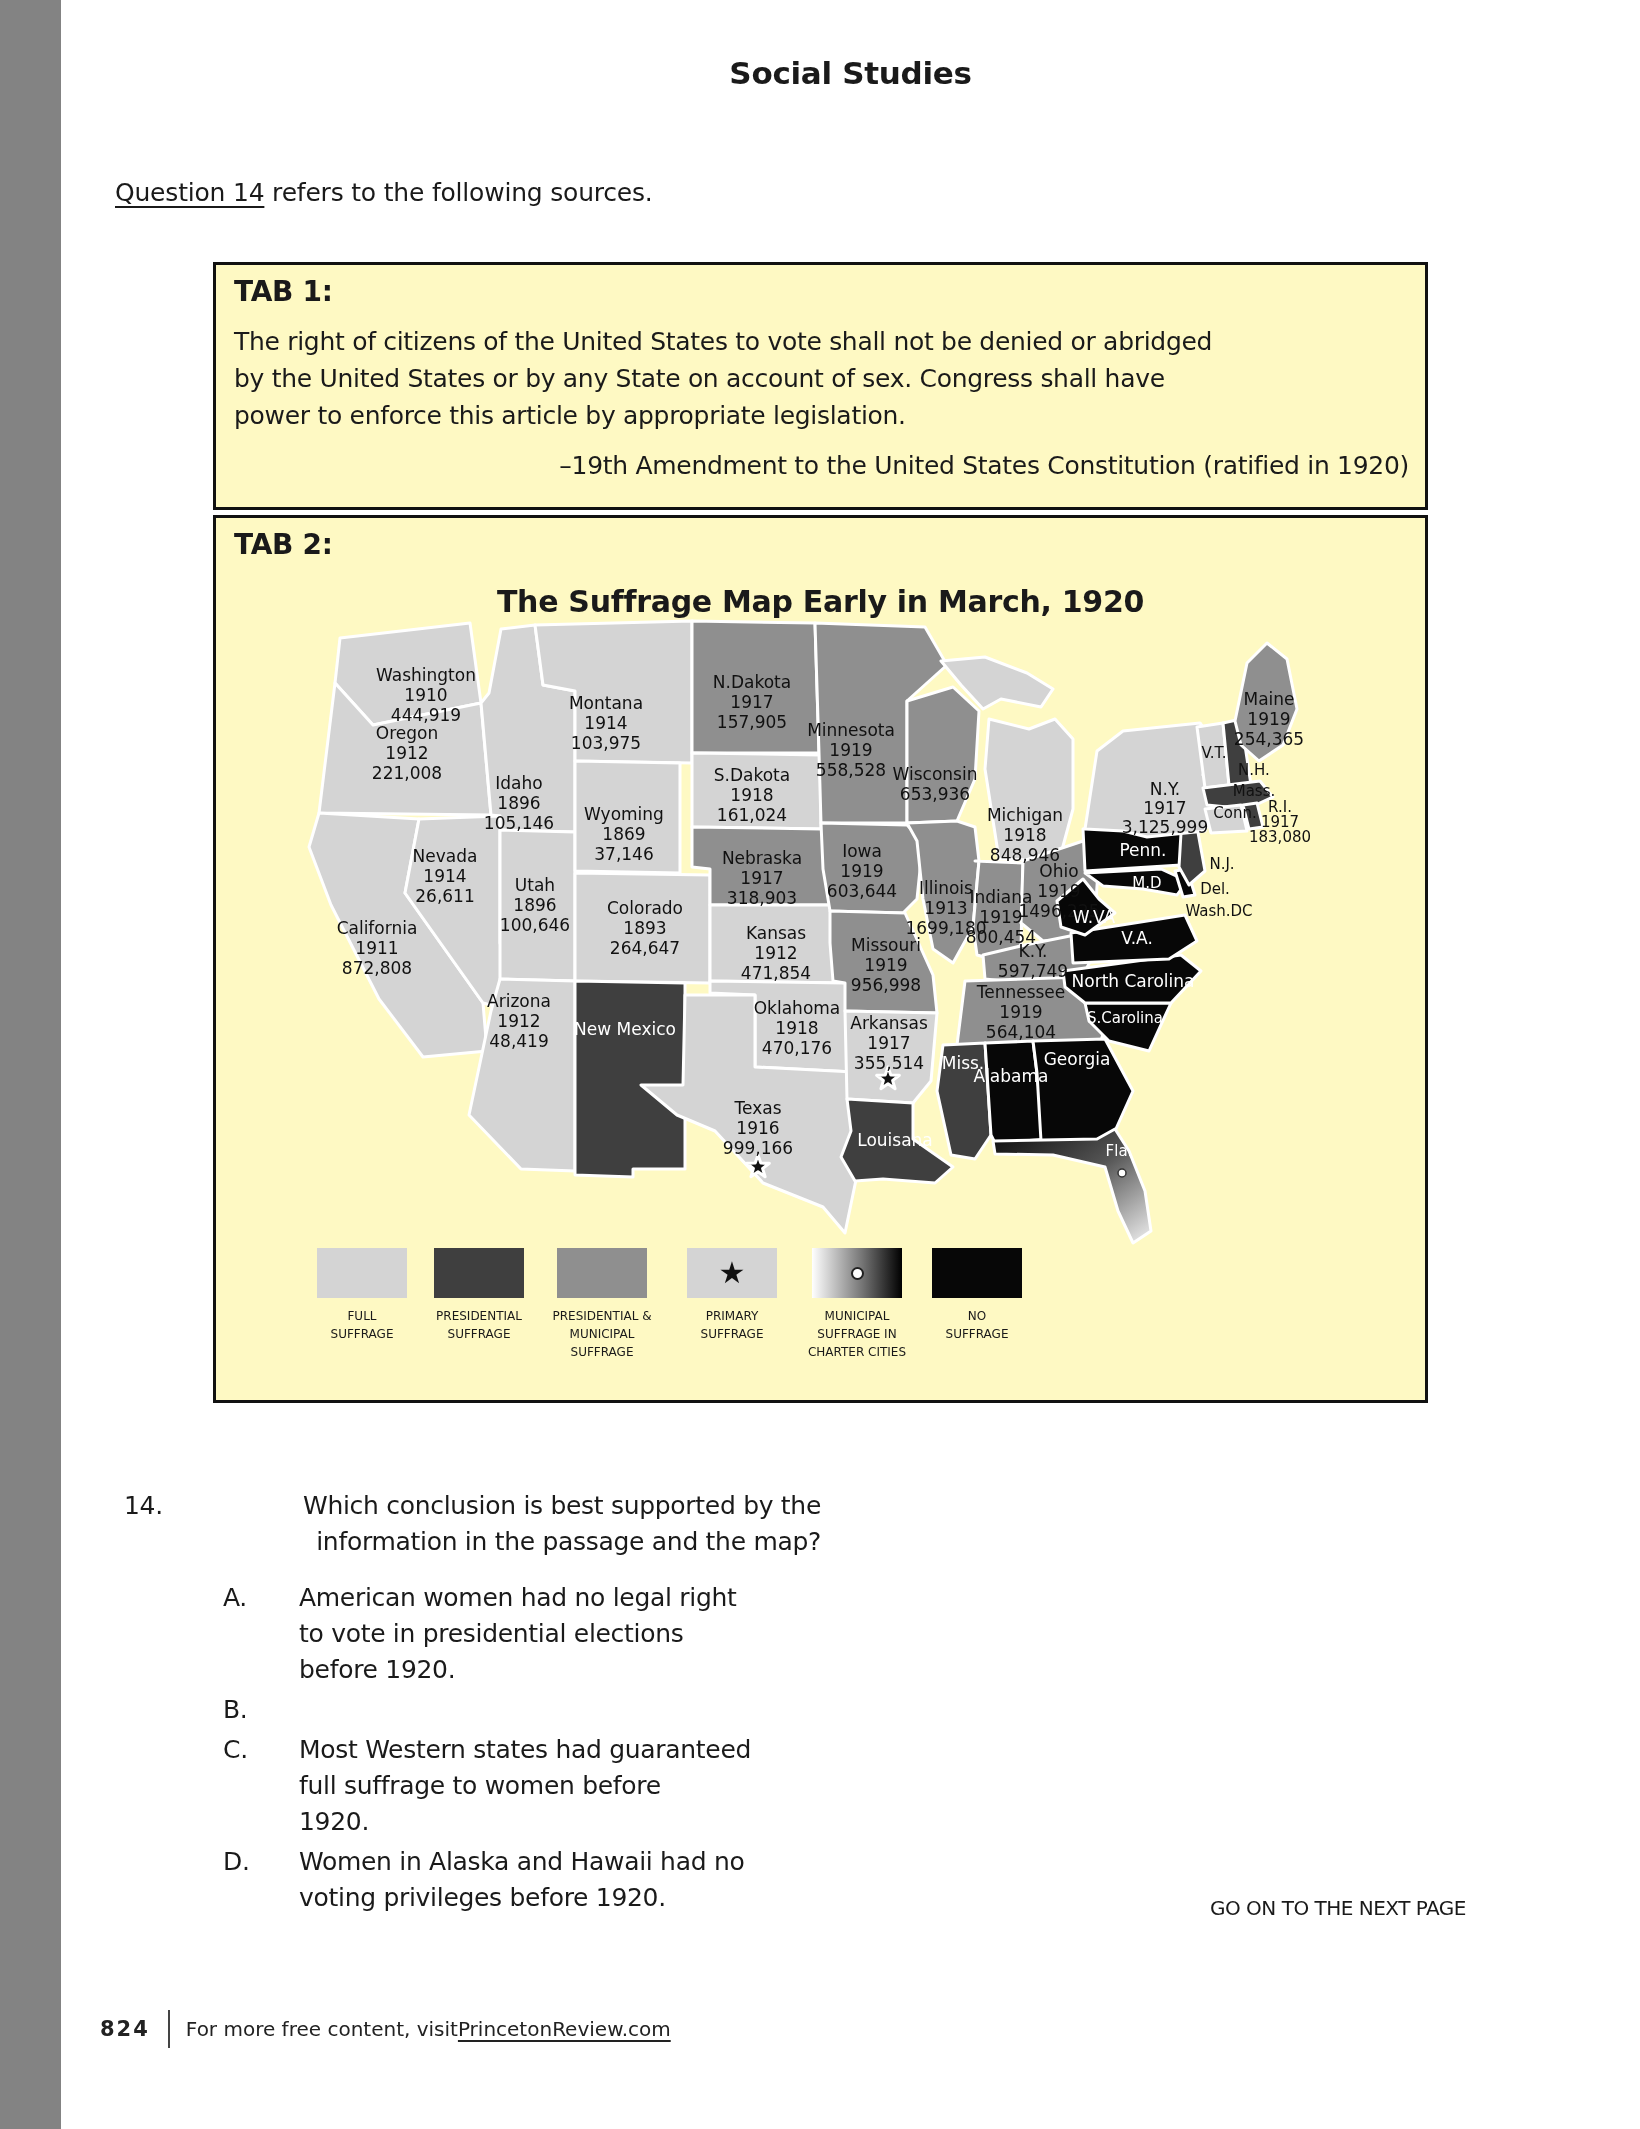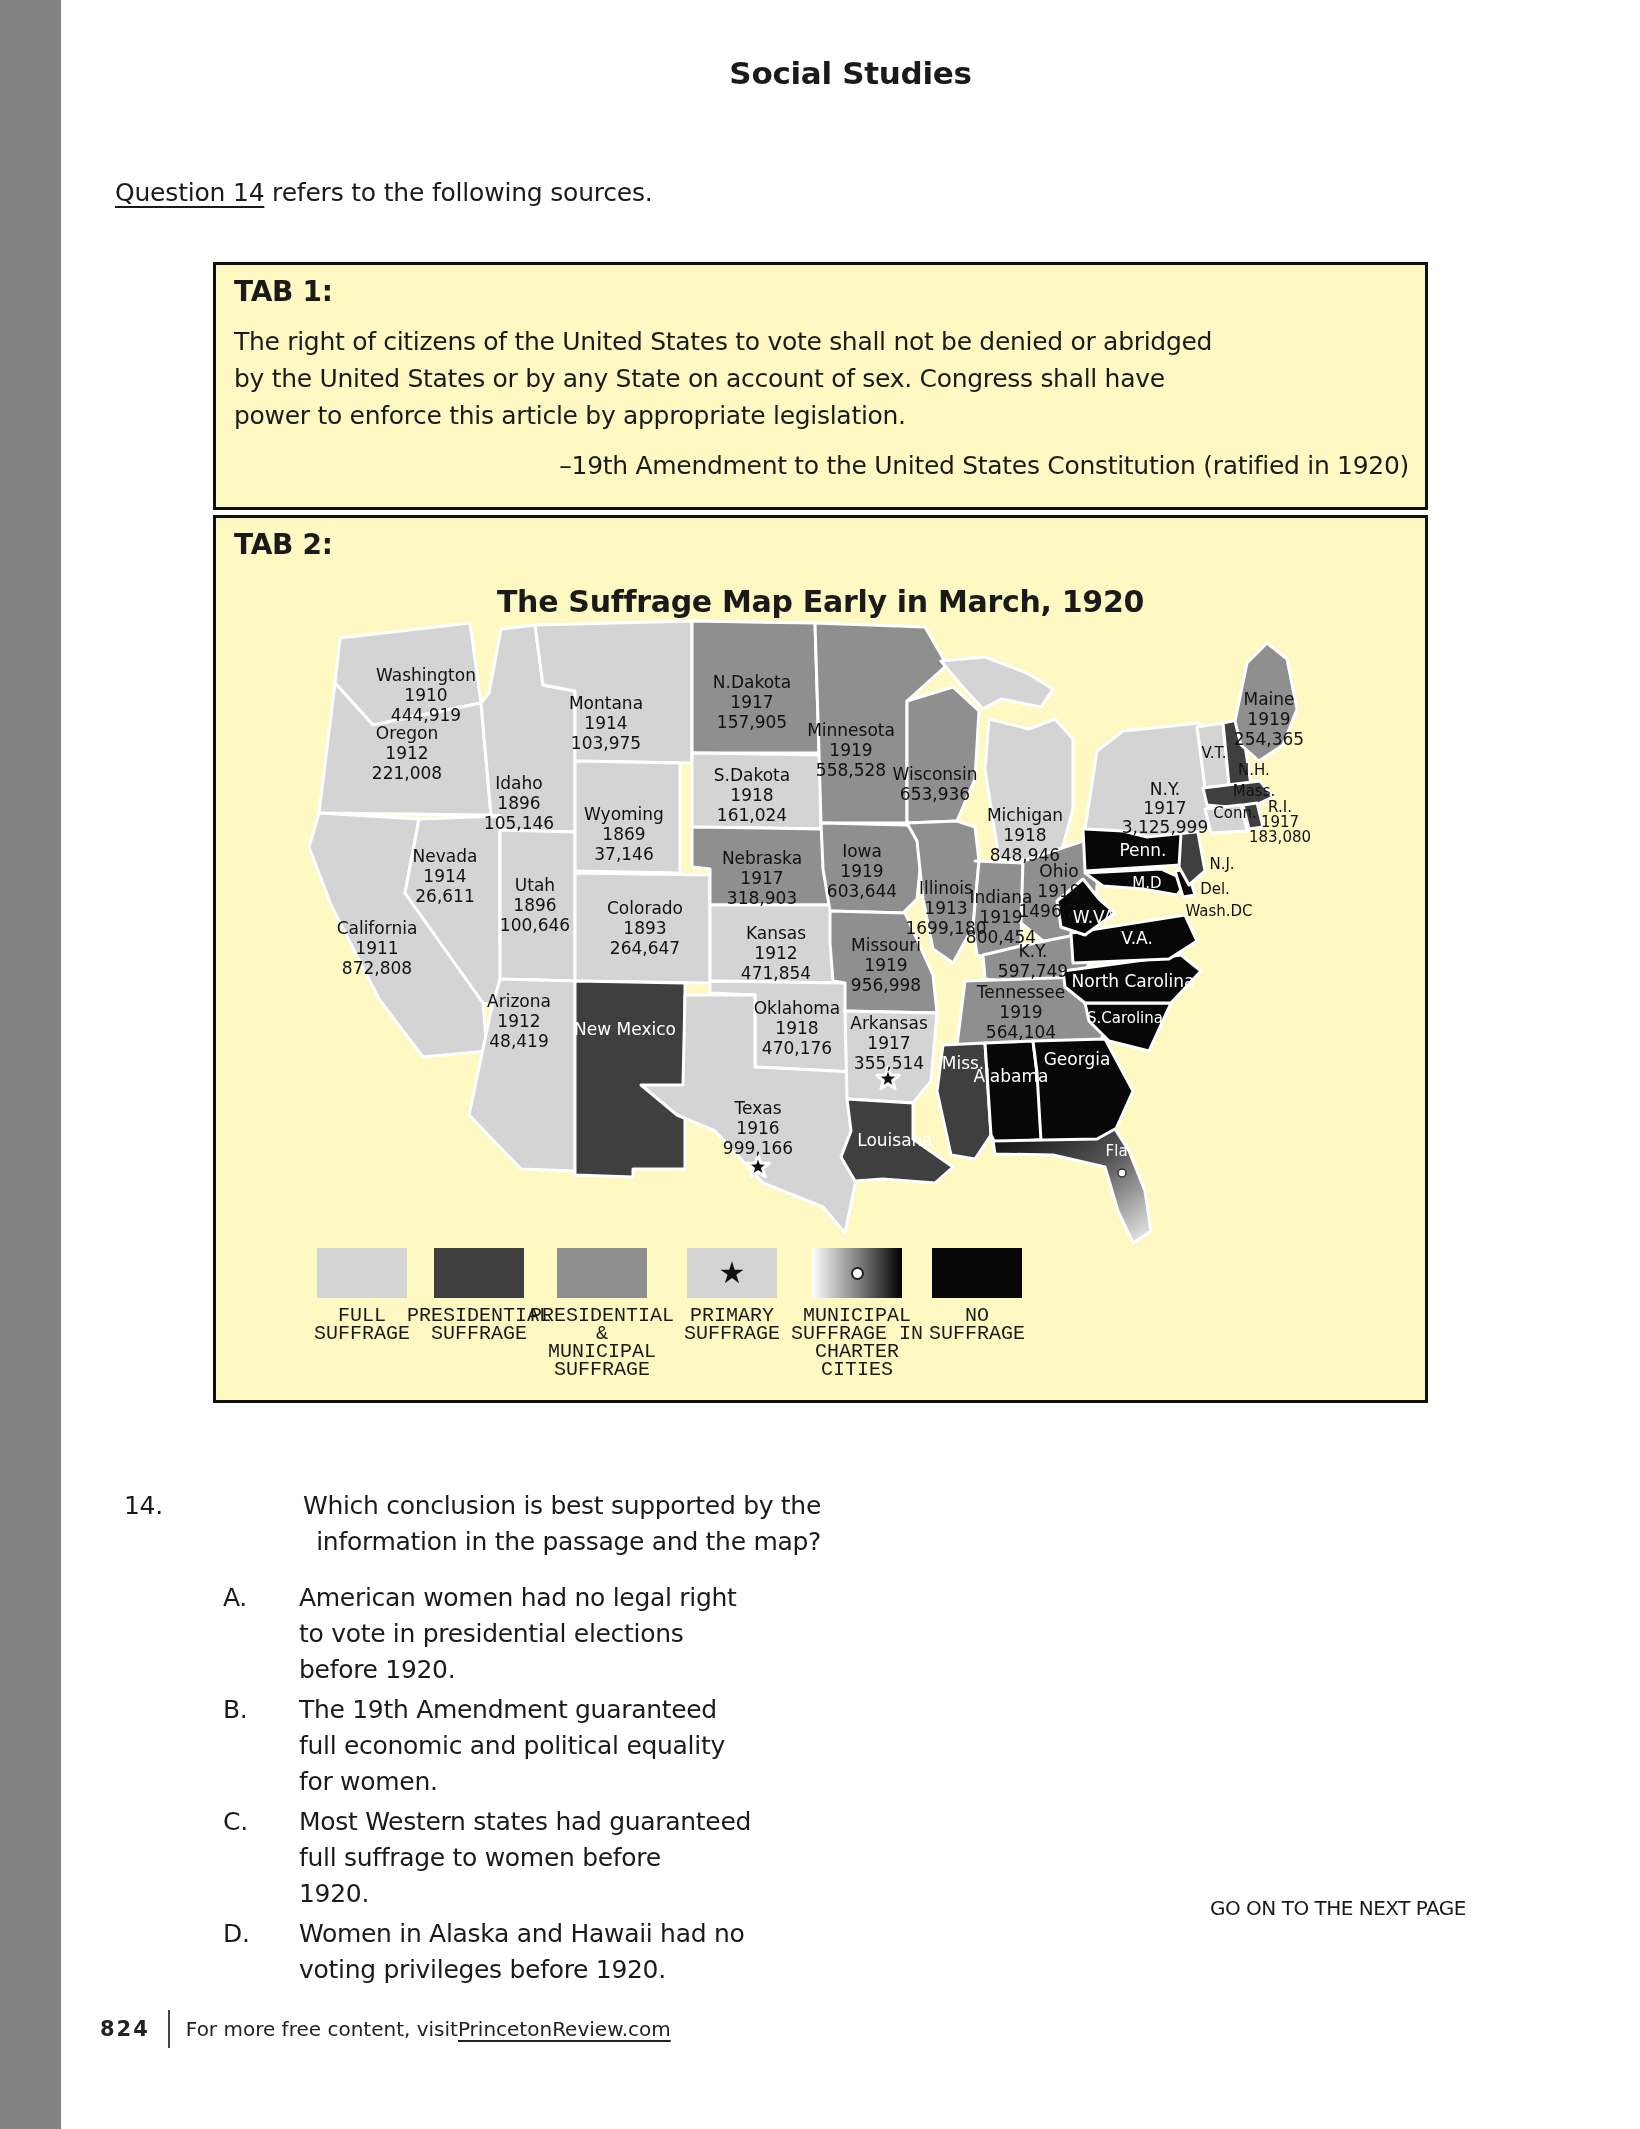--- a/index.html
+++ b/index.html
@@ -40,21 +40,21 @@
   .legend-item{position:absolute;width:150px;}
   .swatch{width:90px;height:50px;margin:0 auto;position:relative;}
   .s-full{background:var(--full);}
   .s-pres{background:var(--presidential);}
   .s-pm{background:var(--pres-municipal);}
   .s-primary{background:var(--full);text-align:center;line-height:50px;font-size:30px;color:#111;}
   .s-municipal{background:linear-gradient(90deg,#ffffff 0%,#777 55%,#000 100%);}
   .s-none{background:var(--no-suffrage);}
   .mun-dot{position:absolute;left:50%;top:50%;width:9px;height:9px;margin:-6px 0 0 -6px;
     border-radius:50%;background:#fff;border:2px solid #222;}
-  .legend-label{margin-top:9px;text-align:center;font-size:20px;line-height:18px;white-space:pre-line;font-family:Liberation Mono, monospace;}
+  .legend-label{margin-top:9px;text-align:center;font-size:12px;line-height:18px;white-space:pre-line;}
   
   #question-block{position:absolute;left:124px;top:1488px;width:720px;font-size:25px;
     letter-spacing:-0.3px;line-height:36px;}
   .q-row{display:flex;}
   .q-num{width:97px;flex:none;}
   .q-text{white-space:pre-line;width:600px;text-align:right;}
   .choices{margin-left:99px;margin-top:20px;}
   .choice{display:flex;margin-bottom:4px;}
   .choice-letter{width:76px;flex:none;}
   .choice-text{white-space:pre-line;width:520px;}
@@ -244,23 +244,20 @@
     </div>
     <div class="choices">
       <div class="choice">
         <div class="choice-letter">A.</div>
         <div class="choice-text">American women had no legal right
 to vote in presidential elections
 before 1920.</div>
       </div>
       <div class="choice">
         <div class="choice-letter">B.</div>
-        <div class="choice-text">The 19th Amendment guaranteed
-full economic and political equality
-for women.</div>
       </div>
       <div class="choice">
         <div class="choice-letter">C.</div>
         <div class="choice-text">Most Western states had guaranteed
 full suffrage to women before
 1920.</div>
       </div>
       <div class="choice">
         <div class="choice-letter">D.</div>
         <div class="choice-text">Women in Alaska and Hawaii had no

